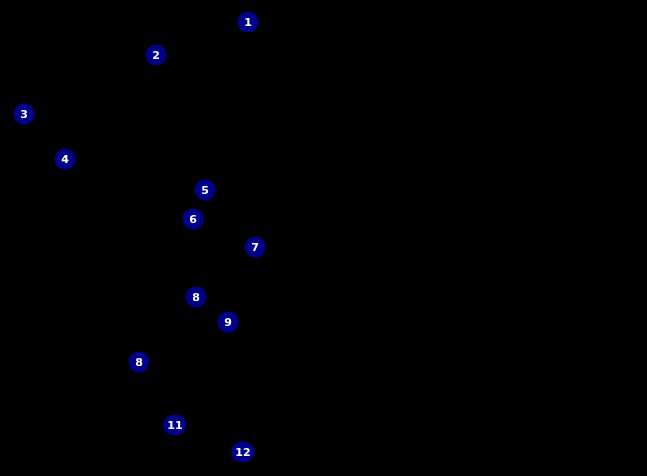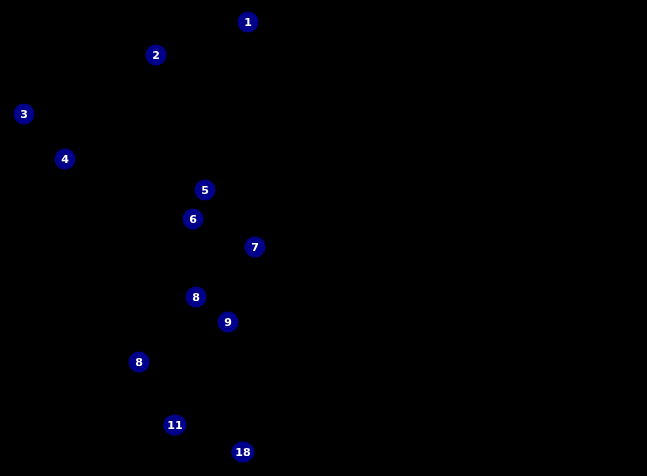--- a/index.html
+++ b/index.html
@@ -41,14 +41,14 @@
     <div class="marker" style="left: 156px; top: 55px; background: rgb(0, 0, 139); color: rgb(255, 255, 255);">2</div>
     <div class="marker" style="left: 24px; top: 114px; background: rgb(0, 0, 139); color: rgb(255, 255, 255);">3</div>
     <div class="marker" style="left: 65px; top: 159px; background: rgb(0, 0, 139); color: rgb(255, 255, 255);">4</div>
     <div class="marker" style="left: 205px; top: 190px; background: rgb(0, 0, 139); color: rgb(255, 255, 255);">5</div>
     <div class="marker" style="left: 193px; top: 219px; background: rgb(0, 0, 139); color: rgb(255, 255, 255);">6</div>
     <div class="marker" style="left: 255px; top: 247px; background: rgb(0, 0, 139); color: rgb(255, 255, 255);">7</div>
     <div class="marker" style="left: 196px; top: 297px; background: rgb(0, 0, 139); color: rgb(255, 255, 255);">8</div>
     <div class="marker" style="left: 228px; top: 322px; background: rgb(0, 0, 139); color: rgb(255, 255, 255);">9</div>
     <div class="marker" style="left: 139px; top: 362px; background: rgb(0, 0, 139); color: rgb(255, 255, 255);">8</div>
     <div class="marker" style="left: 175px; top: 425px; background: rgb(0, 0, 139); color: rgb(255, 255, 255); text-align: right;">11</div>
-    <div class="marker" style="left: 243px; top: 452px; background: rgb(0, 0, 139); color: rgb(255, 255, 255);">18</div>
+    <div class="marker" style="left: 243px; top: 452px; background: rgb(0, 0, 139); color: rgb(255, 255, 255);">12</div>
   </div>
 
 </body></html>

